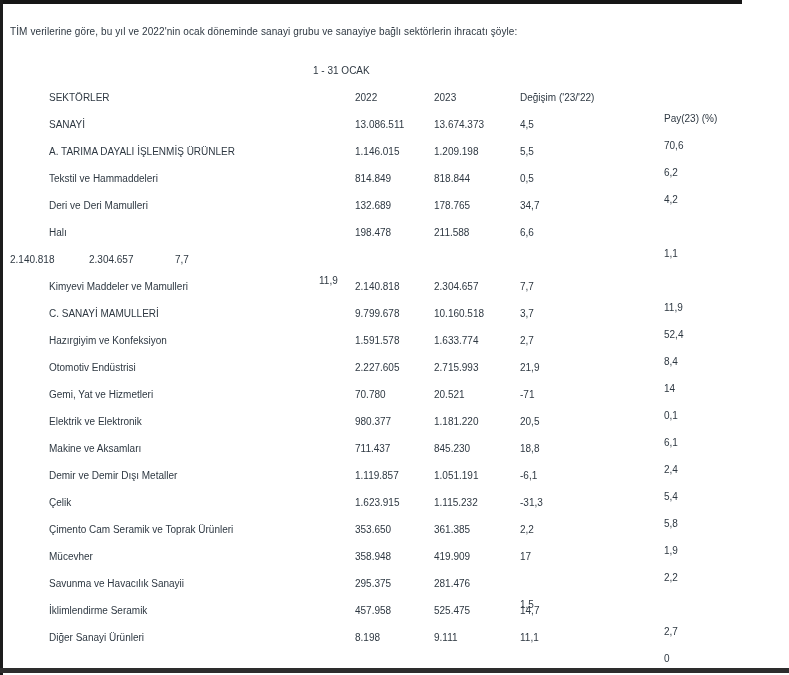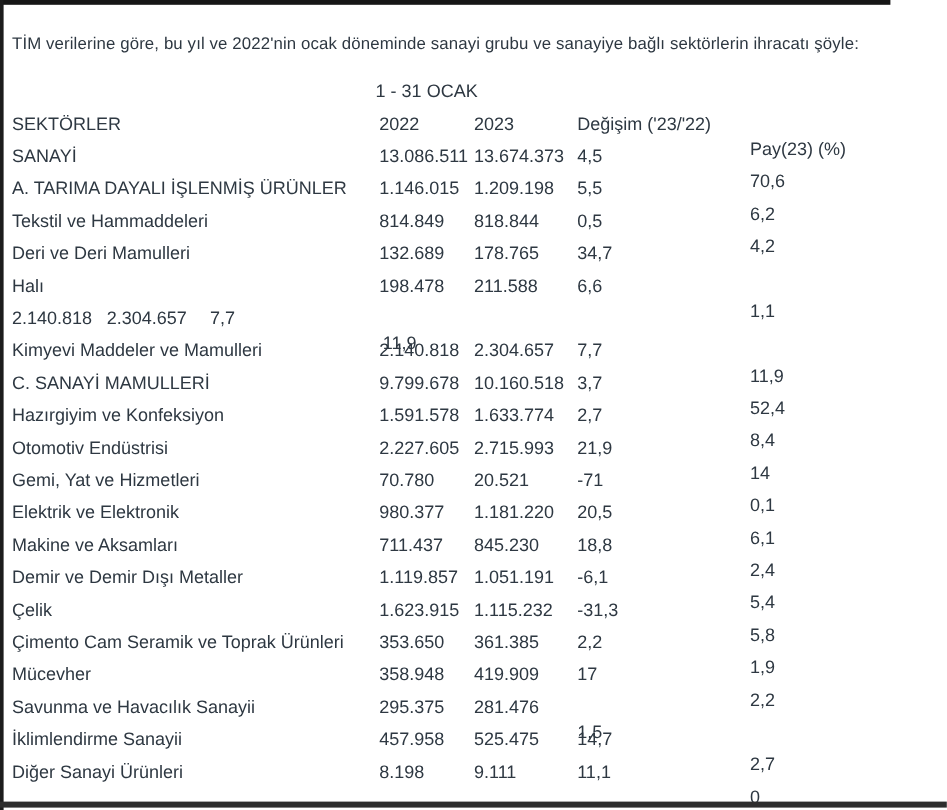--- a/index.html
+++ b/index.html
@@ -34,36 +34,36 @@
     width: 789px; height: 5px;
     background: #2d2d2d;
   }
   .content {
     position: absolute;
     top: 0; left: 0;
     padding: 9px 0 0 10px;
     width: 779px;
   }
   .intro {
-    font-size: 14px;
+    font-size: 10px;
     line-height: 26px;
     width: 768px;
     letter-spacing: 0.1px;
   }
   .table-wrap {
     margin-top: 12px;
-    font-size: 15px;
+    font-size: 10px;
   }
   .trow {
     display: flex;
     align-items: center;
     height: 27px;
     white-space: nowrap;
   }
-  .c-name  { flex: 0 0 auto; min-width: 303px; padding-right: 3px; }
+  .c-name  { flex: 0 0 auto; min-width: 303px; padding-right: 3px; margin-left: 39px; }
   .c-2022  { flex: 0 0 auto; min-width: 77px;  padding-right: 2px; }
   .c-2023  { flex: 0 0 auto; min-width: 75px;  padding-right: 11px; }
   .c-chg   { flex: 0 0 auto; min-width: 128px; padding-right: 16px; }
   .c-pay   { flex: 1 1 auto; margin-top: 41px; }
   .spacer  { flex: 0 0 auto; min-width: 303px; }
 </style>
 </head>
 <body>
 
 <div class="top-bar"></div>
@@ -222,21 +222,21 @@
   </div>
 
   <div class="trow">
     <span class="c-name">Savunma ve Havacılık Sanayii</span>
     <span class="c-2022">295.375</span>
     <span class="c-2023">281.476</span>
     <span class="c-pay">1,5</span>
   </div>
 
   <div class="trow">
-    <span class="c-name">İklimlendirme Sanayii</span>
+    <span class="c-name">İklimlendirme Seramik</span>
     <span class="c-2022">457.958</span>
     <span class="c-2023">525.475</span>
     <span class="c-chg">14,7</span>
     <span class="c-pay">2,7</span>
   </div>
 
   <div class="trow">
     <span class="c-name">Diğer Sanayi Ürünleri</span>
     <span class="c-2022">8.198</span>
     <span class="c-2023">9.111</span>

